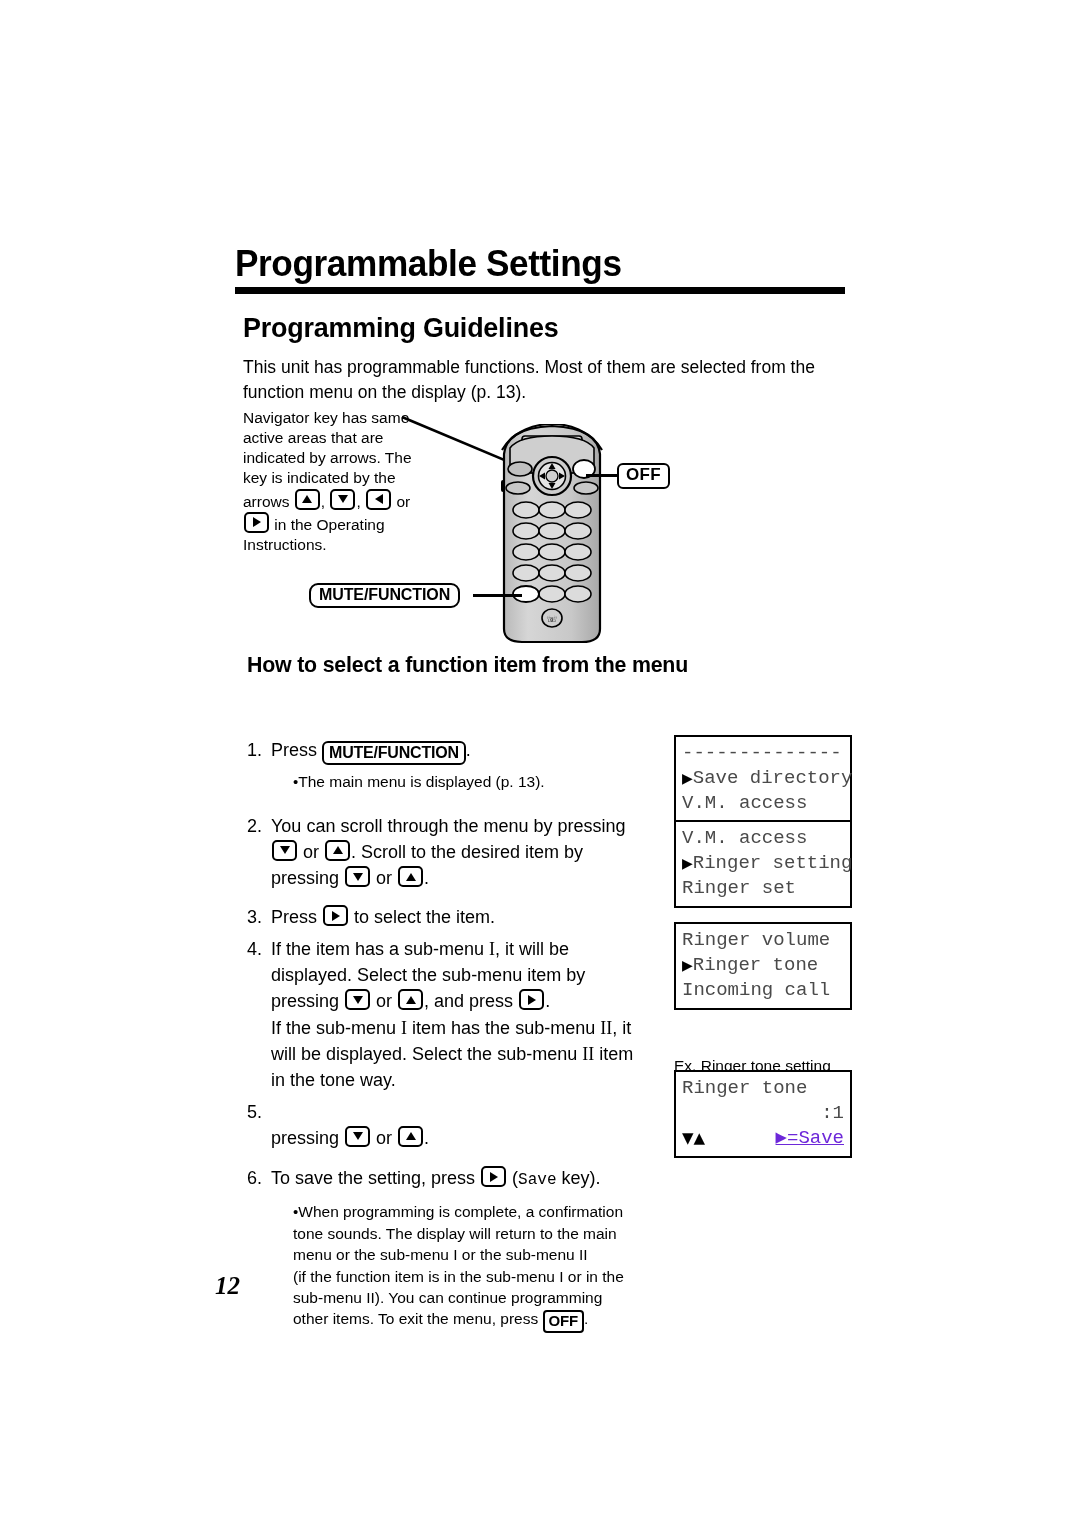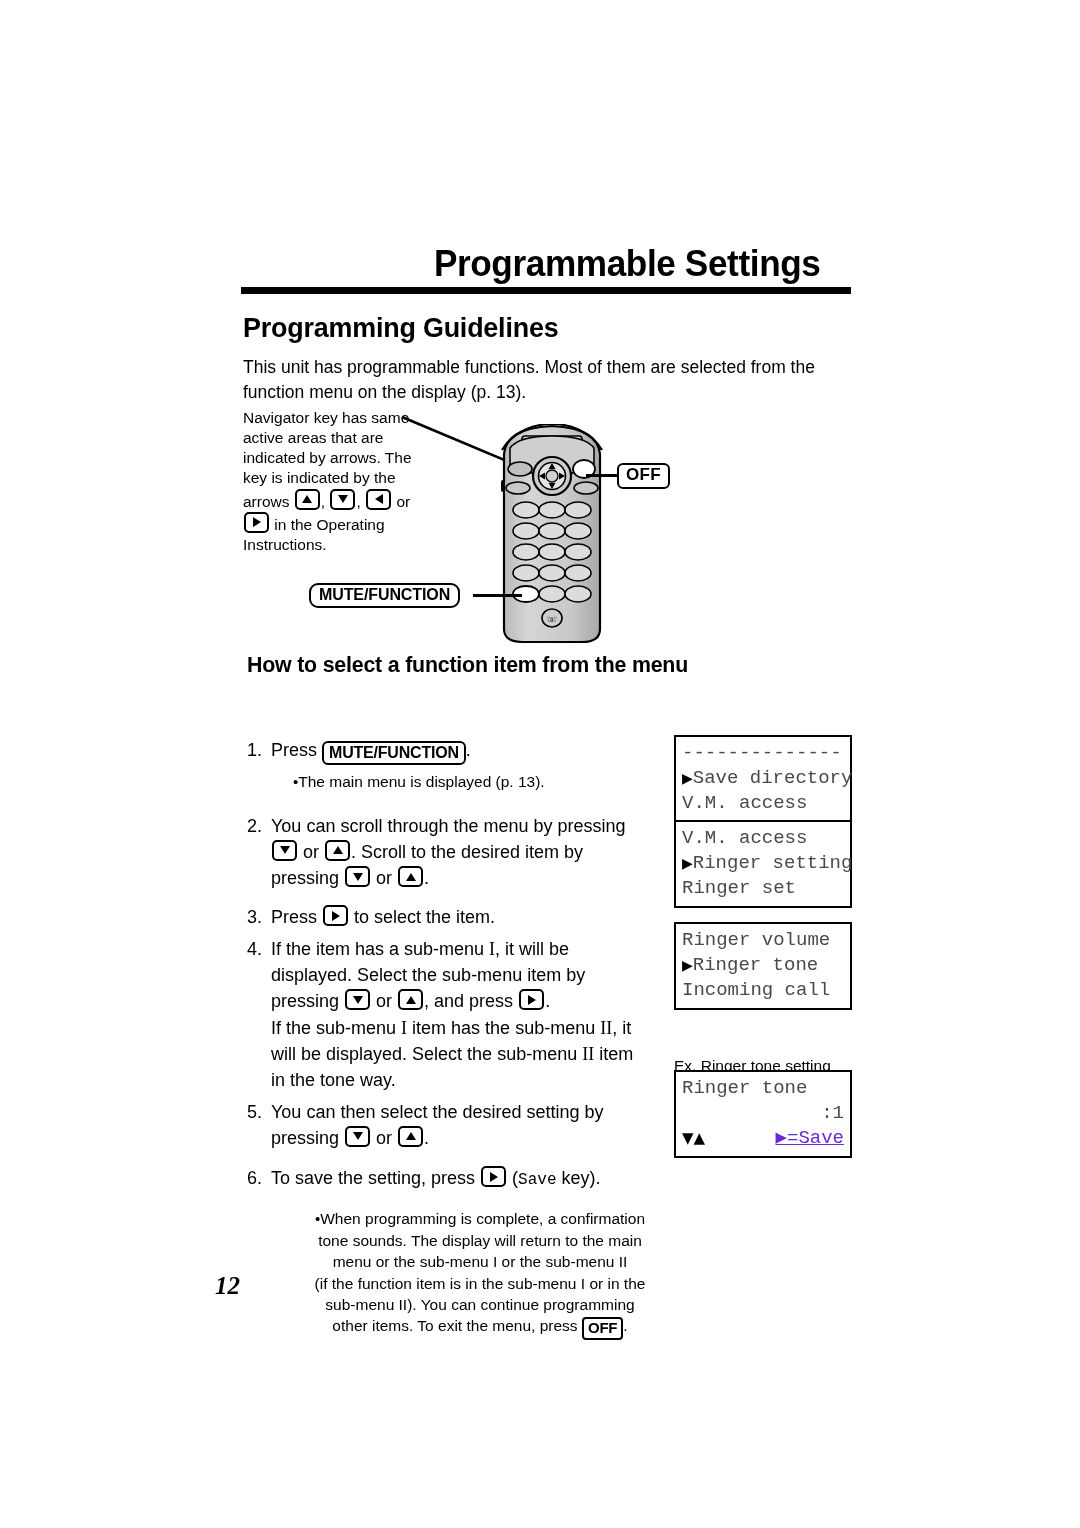--- a/index.html
+++ b/index.html
@@ -7,21 +7,21 @@
     width:1080px;height:1528px;
     background:#ffffff;
     font-family:"Liberation Sans", sans-serif;
     color:#000;
     position:relative;
     overflow:hidden;
   }
   .page{position:absolute;left:0;top:0;width:1080px;height:1528px;}
 
   
-  .h1-wrap{position:absolute;left:241px;top:245px;width:610px;text-align:right;}
+  .h1-wrap{position:absolute;left:235px;top:245px;width:610px;}
   .h1{
     font-size:37px;font-weight:bold;letter-spacing:-0.4px;
     line-height:1.0;margin:0;
     font-family:"Liberation Sans", sans-serif;
     transform:scaleX(0.95);transform-origin:left center;
   }
   .h1-rule{height:7px;background:#000;margin-top:5px;width:610px;}
 
   .h2{
     position:absolute;left:243px;top:312px;width:610px;
@@ -79,21 +79,21 @@
   }
 
   
   .steps{position:absolute;left:247px;top:737px;width:420px;}
   .step{display:flex;margin-bottom:13px;}
   .step .num{width:24px;flex:0 0 24px;font-size:18px;line-height:1.45;}
   .step .body{flex:1;font-size:18px;line-height:1.45;}
   .bullet{
     font-size:15.5px;line-height:1.40;margin:6px 0 0 22px;
   }
-  .bullet.tight{margin-top:16px;text-align:center;}
+  .bullet.tight{margin-top:9px;}
   .dot{font-size:15px;}
 
   
   .key{
     display:inline-block;vertical-align:-3px;
     width:21px;height:17px;
     border:2px solid #000;border-radius:5px;
     position:relative;margin:0 1px;background:#fff;
   }
   .key i{
@@ -273,21 +273,21 @@
         <span>pressing </span><span class="key down"><i></i></span><span> or </span><span class="key up"><i></i></span><span>, and press </span><span class="key right"><i></i></span><span>.</span><br>
         <span>If the sub-menu </span><span class="rm">I</span><span> item has the sub-menu </span><span class="rm">II</span><span>, it</span><br>
         <span>will be displayed. Select the sub-menu </span><span class="rm">II</span><span> item</span><br>
         <span>in the tone way.</span>
       </div>
     </div>
 
     <div class="step" style="margin-bottom:14px;">
       <div class="num">5.</div>
       <div class="body">
-        <span>You can then select the desired setting by</span><br>
+        <br>
         <span>pressing </span><span class="key down"><i></i></span><span> or </span><span class="key up"><i></i></span><span>.</span>
       </div>
     </div>
 
     <div class="step">
       <div class="num">6.</div>
       <div class="body">
         <span>To save the setting, press </span><span class="key right"><i></i></span><span> (</span><span class="mono">Save</span><span> key).</span>
 
         <div class="bullet tight" style="line-height:1.38;">

